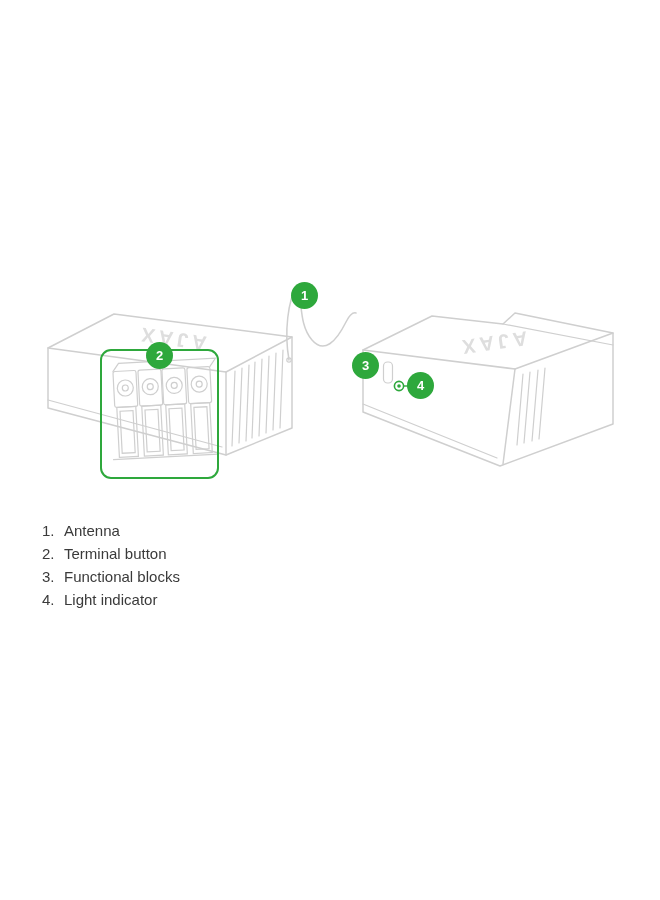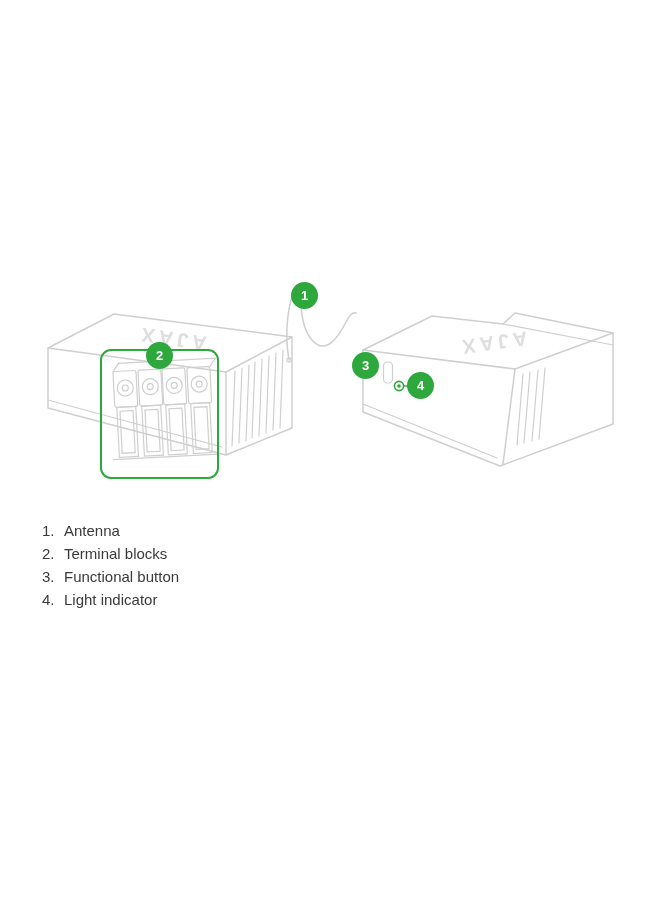--- a/index.html
+++ b/index.html
@@ -139,25 +139,25 @@
   <div class="callout" style="left:352px;top:352px;">3</div>
   <div class="callout" style="left:407px;top:372px;">4</div>
 
   <ul class="legend">
     <li>
       <span class="num">1.</span>
       <span class="lbl">Antenna</span>
     </li>
     <li>
       <span class="num">2.</span>
-      <span class="lbl">Terminal blocks</span>
+      <span class="lbl">Terminal button</span>
     </li>
     <li>
       <span class="num">3.</span>
-      <span class="lbl">Functional button</span>
+      <span class="lbl">Functional blocks</span>
     </li>
     <li>
       <span class="num">4.</span>
       <span class="lbl">Light indicator</span>
     </li>
   </ul>
 
 </div>
 
 </body></html>

